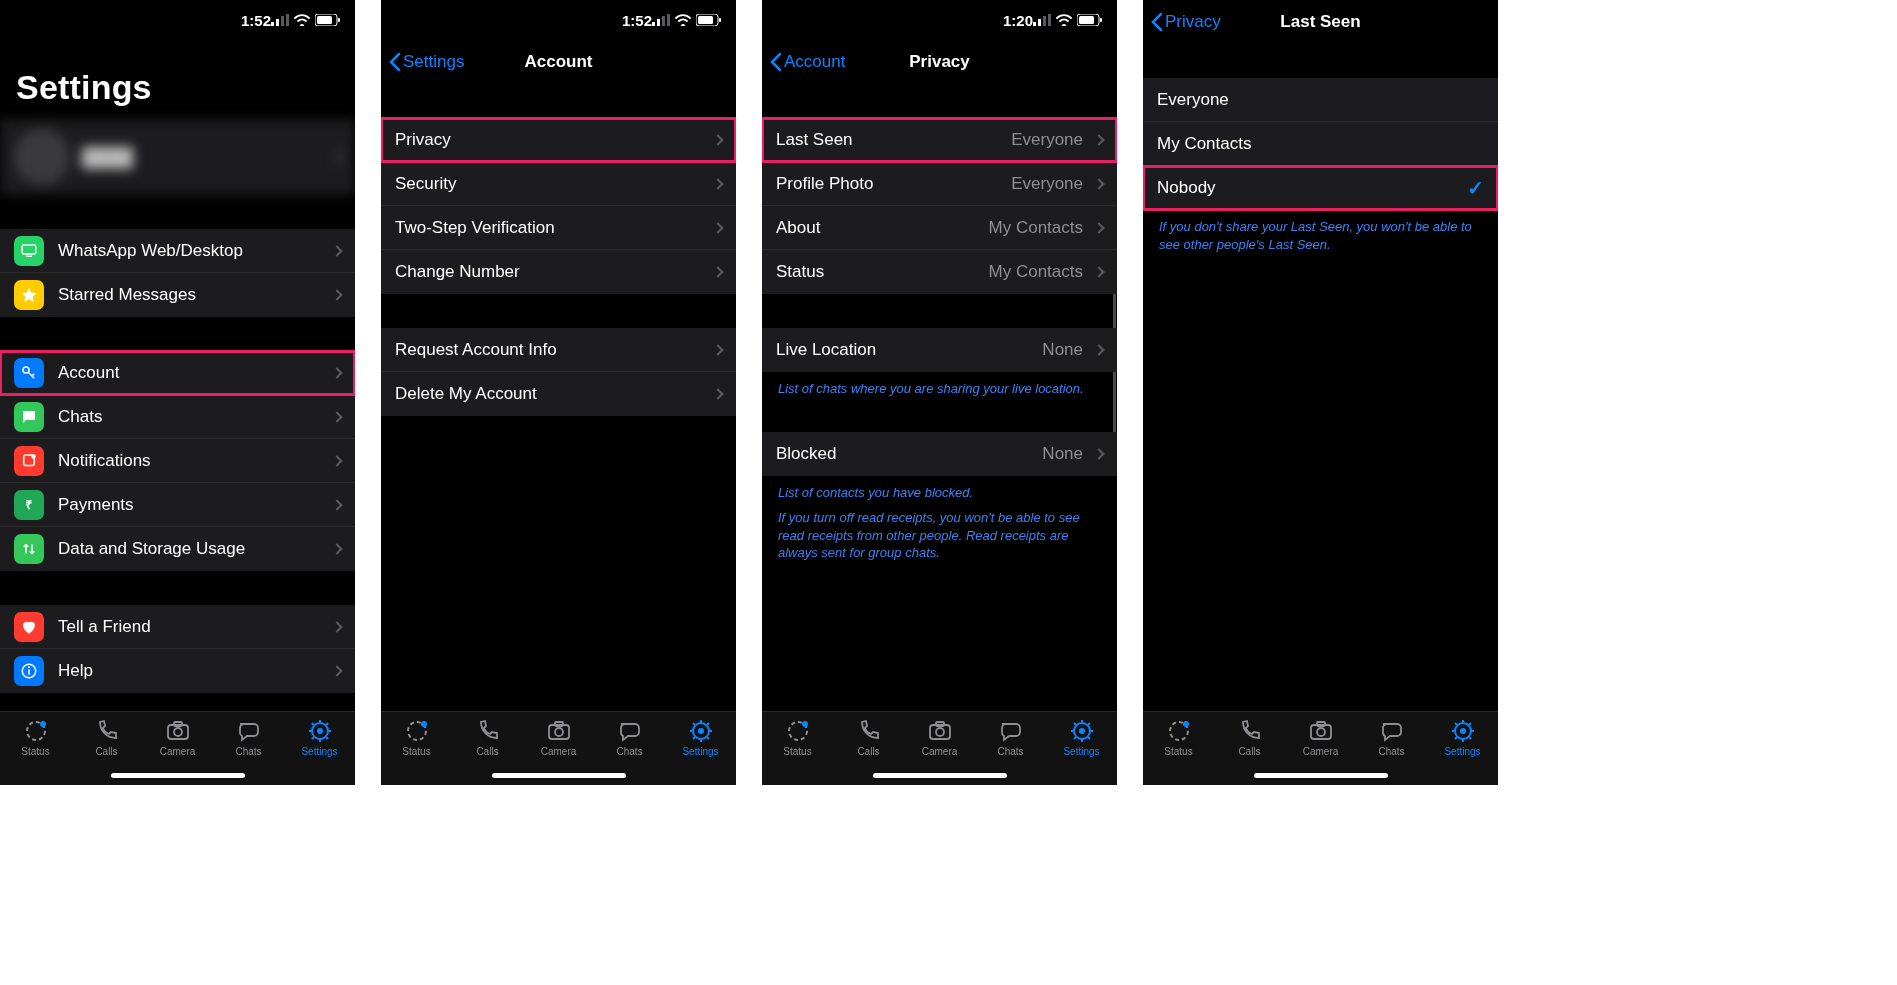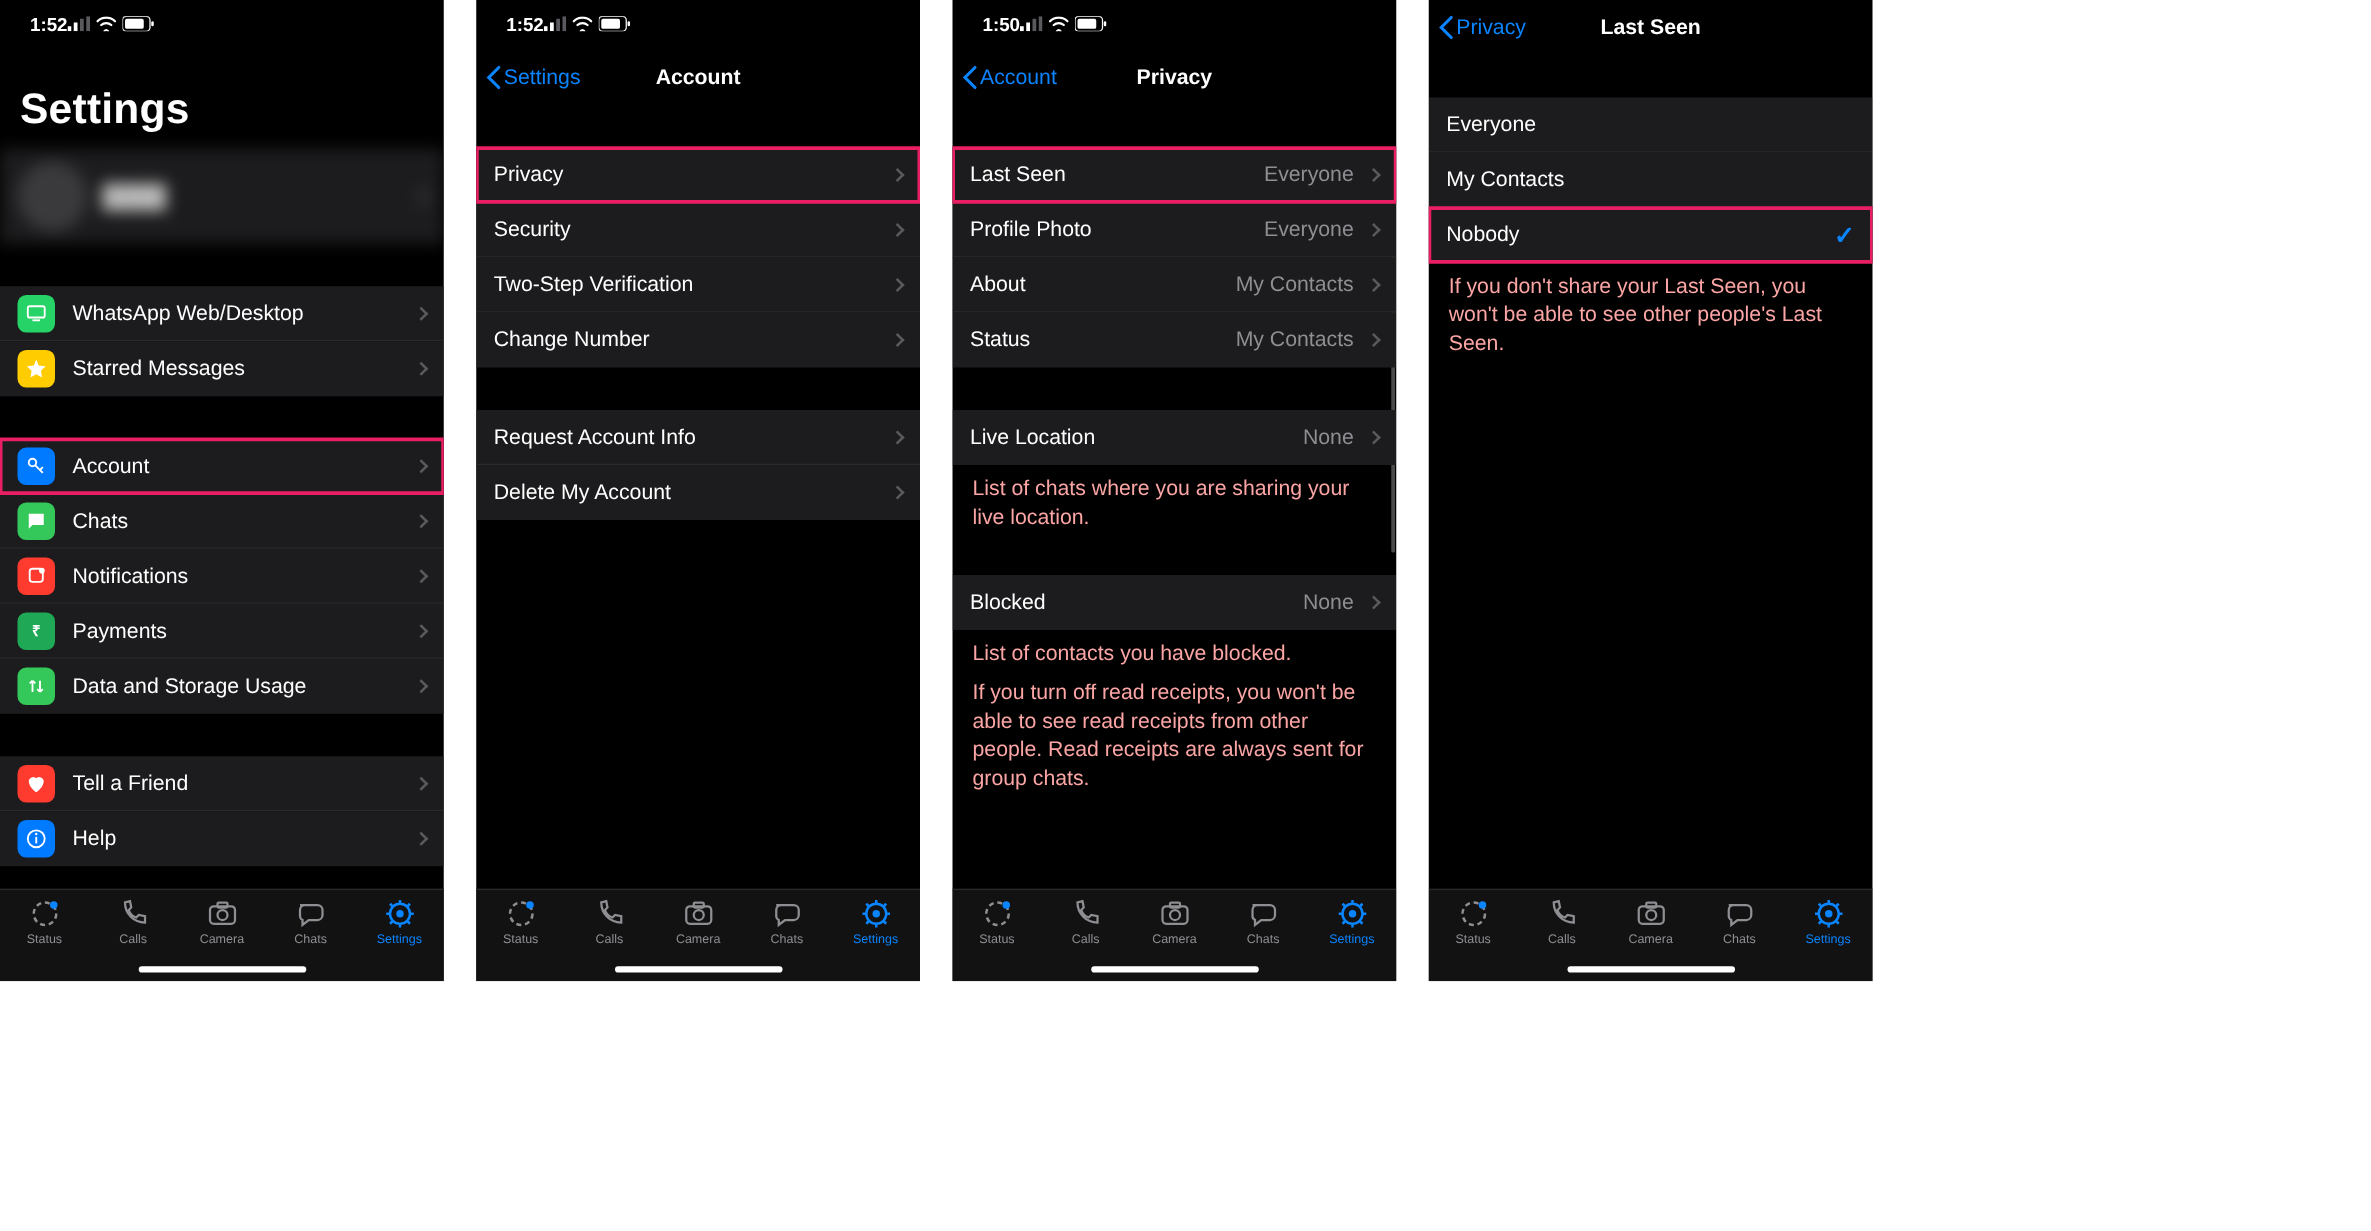--- a/index.html
+++ b/index.html
@@ -20,21 +20,21 @@
     position: relative;
     overflow: hidden;
     display: flex;
     flex-direction: column;
     color: #ffffff;
   }
   .status-bar {
     height: 40px;
     display: flex;
     align-items: center;
-    justify-content: flex-start;
+    justify-content: flex-end;
     padding: 0 14px 0 24px;
     font-size: 15px;
     font-weight: 600;
   }
   .status-left { display: flex; align-items: center; }
   .status-right { display: flex; align-items: center; gap: 5px; }
 
   .nav-bar {
     height: 44px;
     display: flex;
@@ -118,24 +118,25 @@
     transform: rotate(45deg);
     flex-shrink: 0;
   }
   .row .checkmark {
     color: #0a84ff;
     font-size: 20px;
     font-weight: 600;
   }
 
   .footer-text {
-    font-size: 17px;
-    color: #fca5a5;
+    font-size: 13px;
+    color: #3b82f6;
     padding: 8px 16px 0 16px;
     line-height: 1.35;
+    font-style: italic;
   }
 
   .toggle {
     width: 51px; height: 31px; border-radius: 16px;
     background: #30d158; position: relative; flex-shrink: 0;
   }
   .toggle::after {
     content: ""; position: absolute; right: 2px; top: 2px;
     width: 27px; height: 27px; border-radius: 50%; background: #ffffff;
   }
@@ -457,21 +458,21 @@
         </span>
         <span>Settings</span>
       </div>
     </div>
   <div class="home-indicator"></div>
 </div>
 
 <div class="phone">
   <div class="status-bar">
     <div class="status-left">
-        <span>1:50</span>
+        <span>1:20</span>
       </div>
     <div class="status-right">
       <span><svg width="18" height="12" viewBox="0 0 18 12">
             <rect x="0" y="8" width="3" height="4" fill="#fff"></rect>
             <rect x="5" y="5" width="3" height="7" fill="#fff"></rect>
             <rect x="10" y="2" width="3" height="10" fill="#5a5a5e"></rect>
             <rect x="15" y="0" width="3" height="12" fill="#5a5a5e"></rect>
           </svg></span>
       <span><svg width="16" height="12" viewBox="0 0 16 12">
             <path d="M8 11 a1.5 1.5 0 1 0 0.001 0 M4 7 a6 6 0 0 1 8 0 M1 4 a10 10 0 0 1 14 0" stroke="#fff" stroke-width="1.8" fill="none" stroke-linecap="round"></path>

